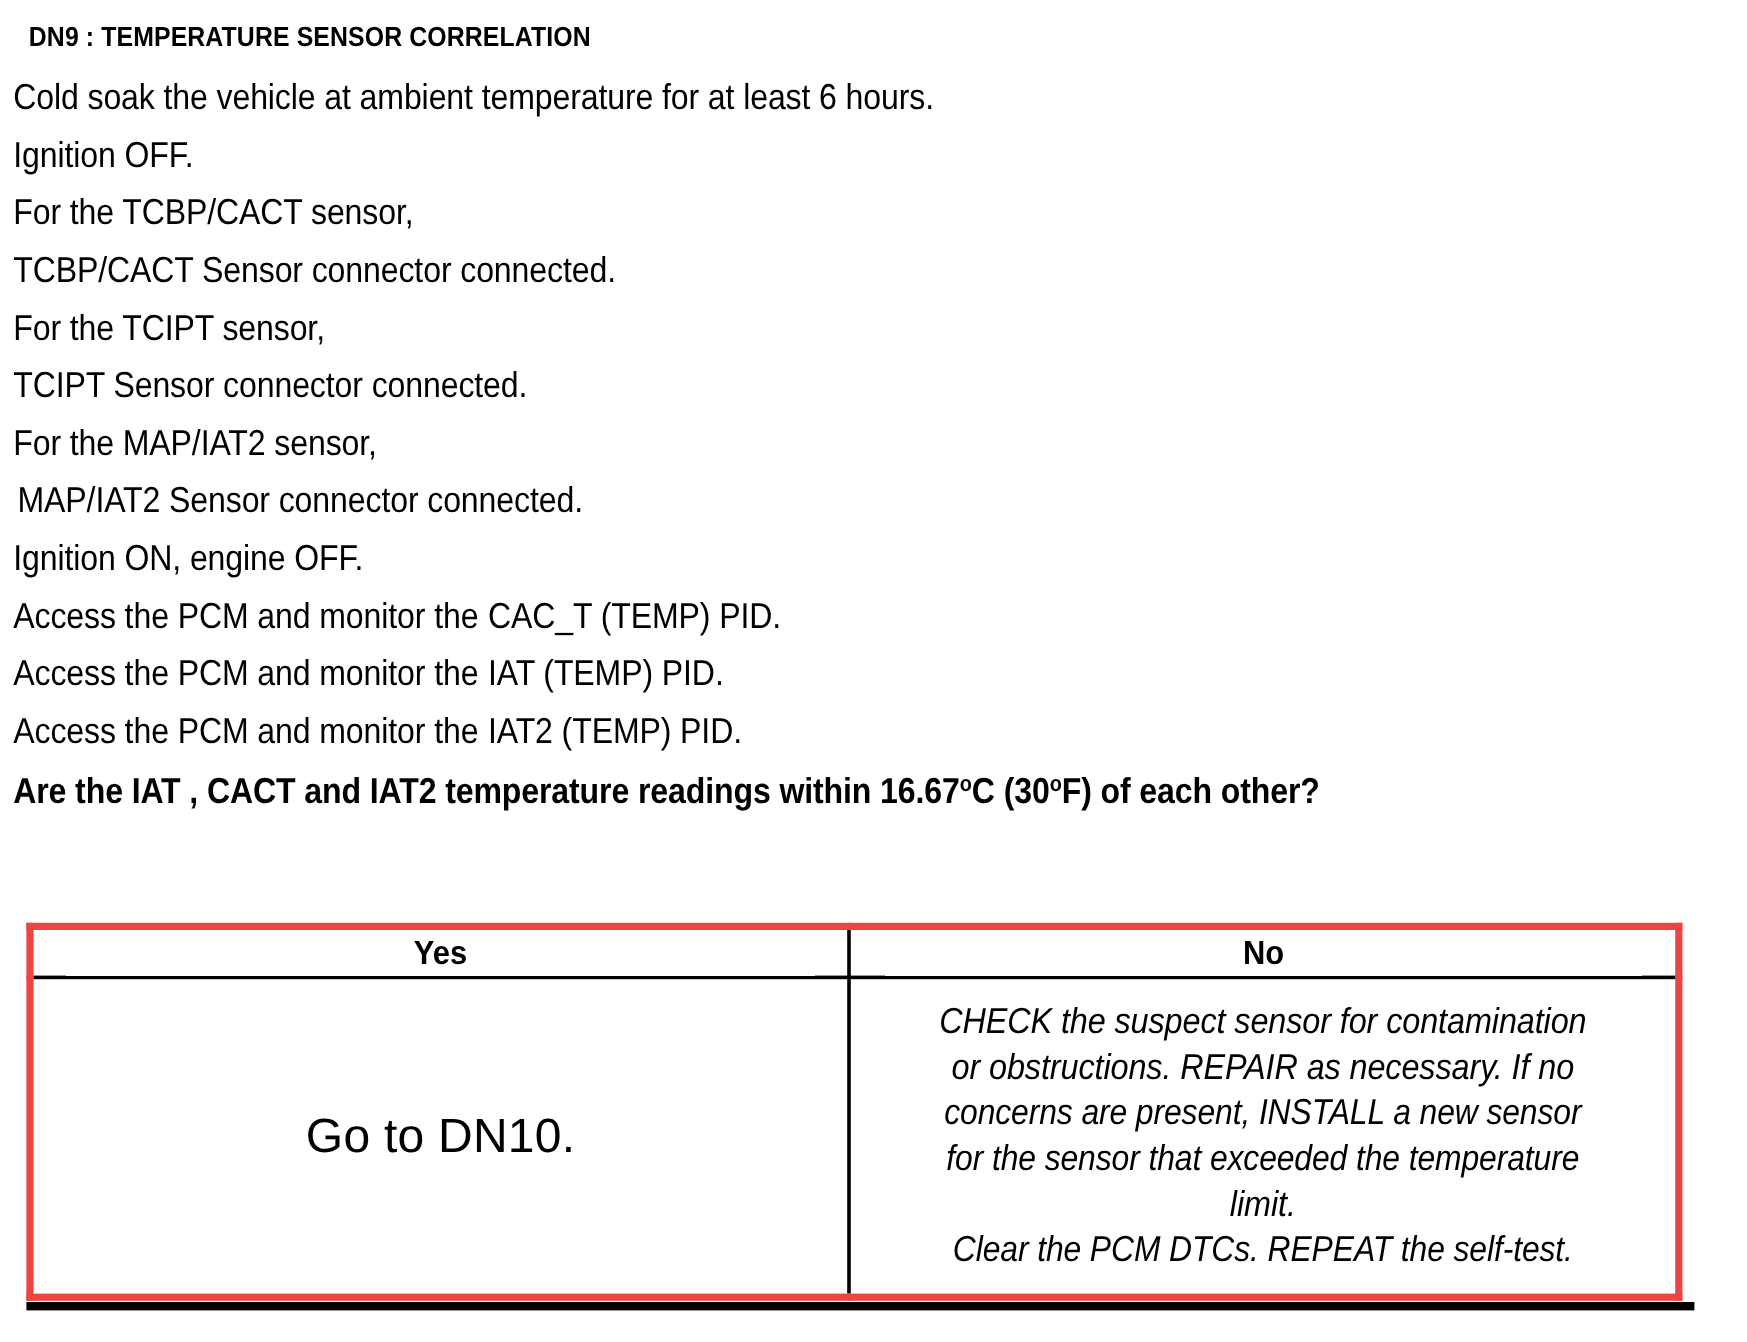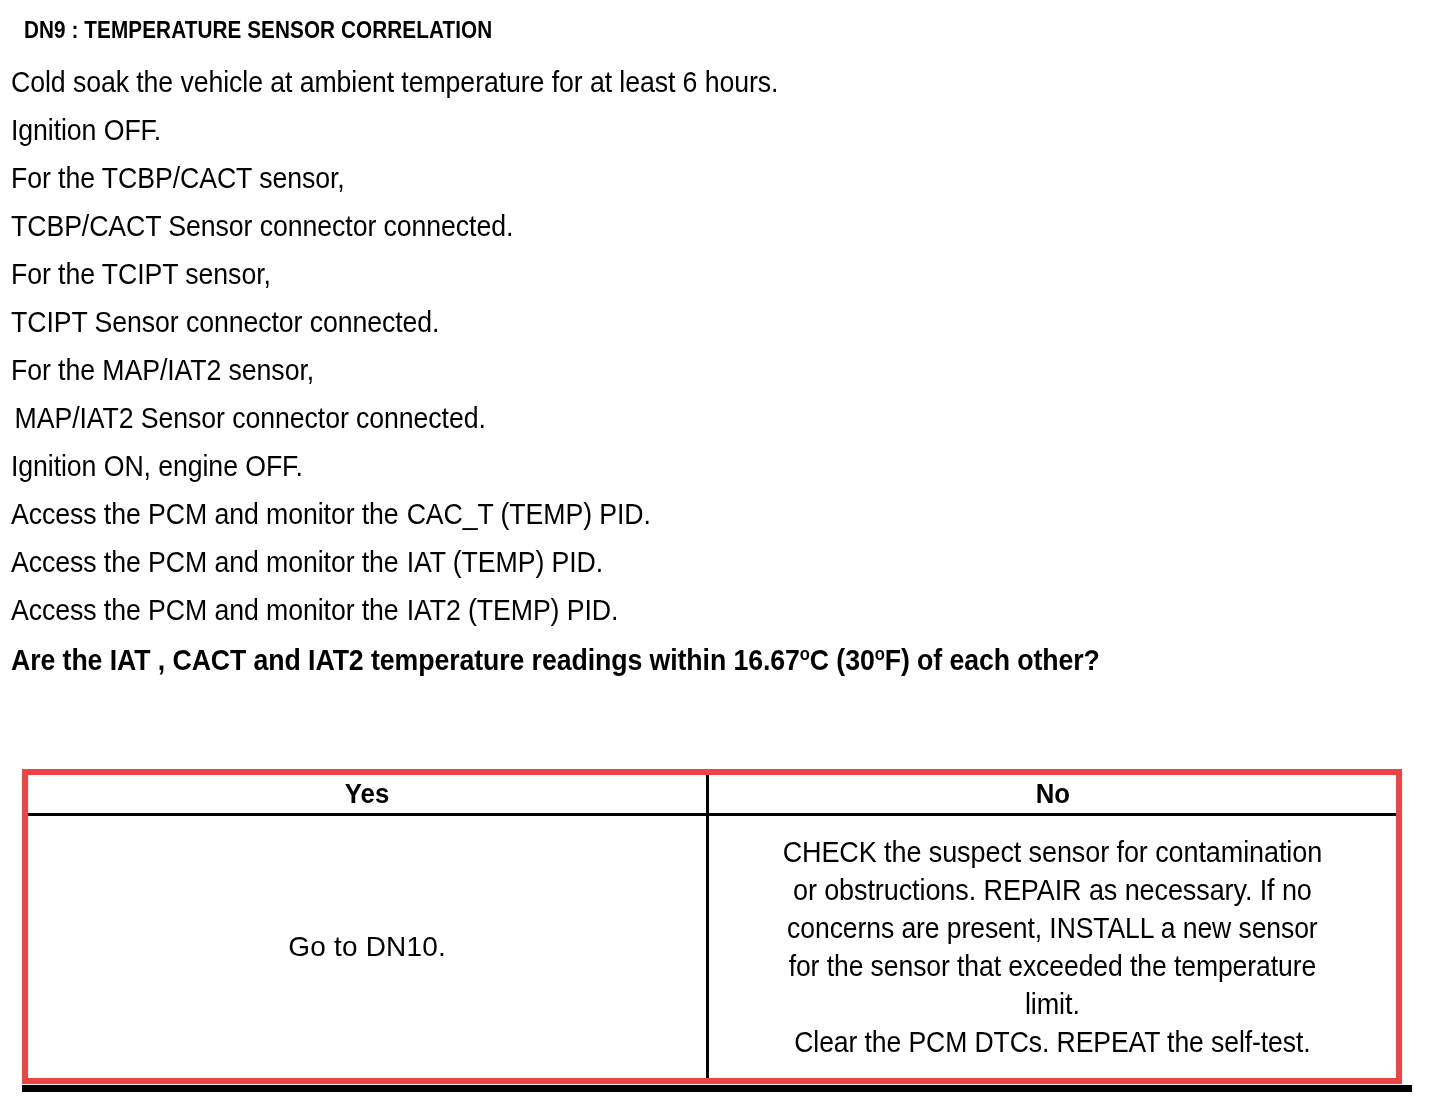--- a/index.html
+++ b/index.html
@@ -97,29 +97,30 @@
   .decision-table thead th {
     height: 38px;
     font-size: 28px;
     font-weight: bold;
     text-align: center;
     transform: scaleX(0.92);
   }
   .cell-yes {
     height: 262px;
     text-align: center;
-    font-size: 28px;
+    font-size: 40px;
     font-family: "Liberation Sans", "DejaVu Sans", sans-serif;
     letter-spacing: 0.2px;
   }
   .cell-no {
     height: 262px;
     text-align: center;
     vertical-align: top;
     padding: 2px 4px 0 6px;
+    font-style: italic;
   }
   .no-line {
     font-size: 30px;
     line-height: 38px;
     white-space: nowrap;
     transform: scaleX(0.90);
     transform-origin: center center;
     letter-spacing: -0.1px;
   }
   .no-line.tight {

